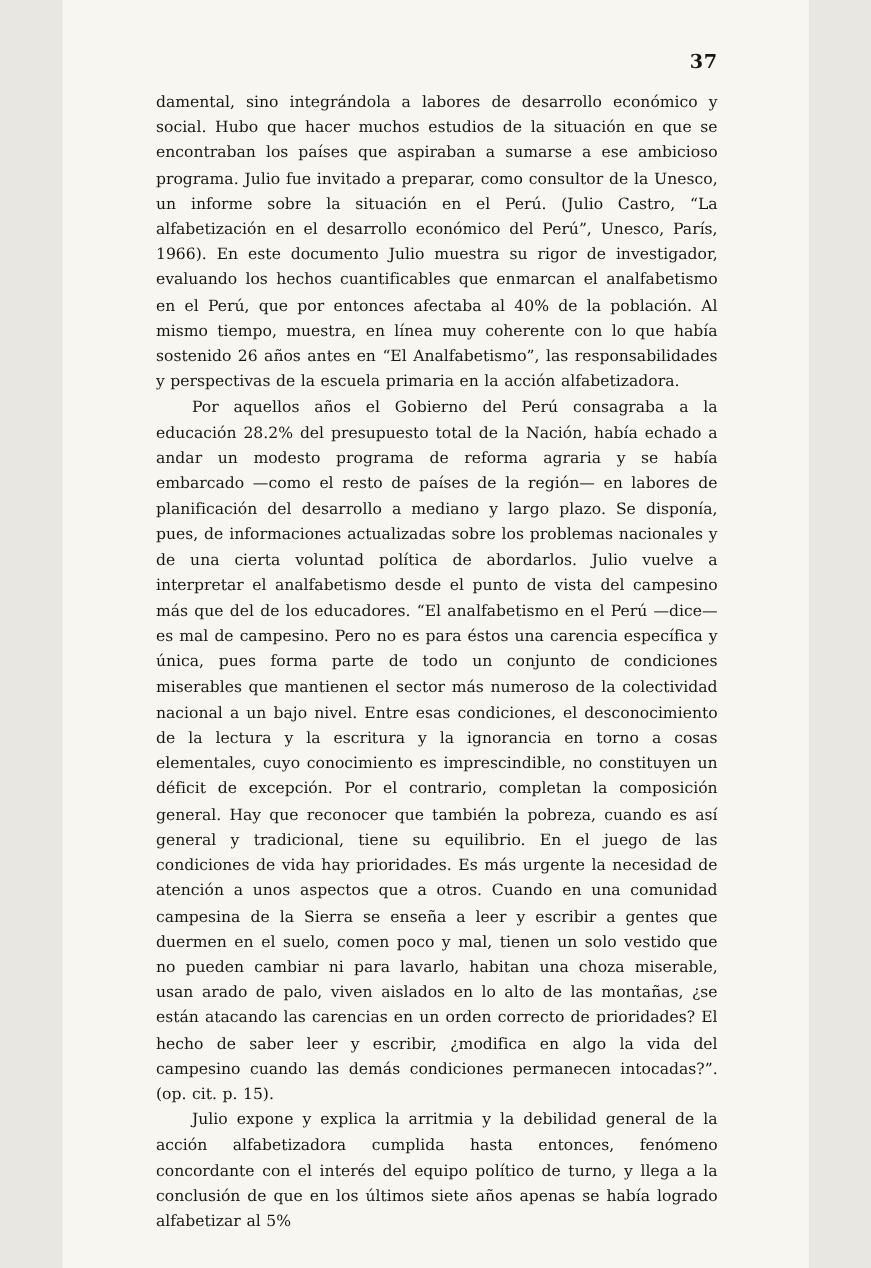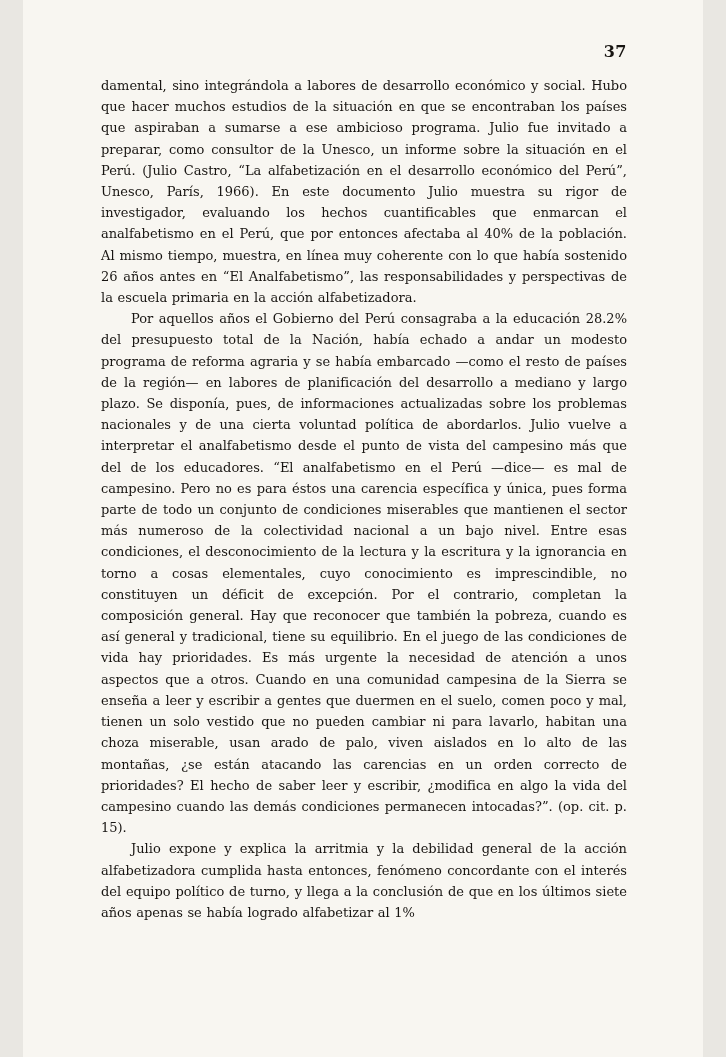--- a/index.html
+++ b/index.html
@@ -2,21 +2,21 @@
 <html lang="es"><head>
 <meta charset="utf-8">
 <style>
   html, body {
     margin: 0;
     padding: 0;
     background: #e9e7e2;
   }
   .page {
     position: relative;
-    width: 680px;
+    width: 622px;
     height: 1057px;
     margin: 0 auto;
     background: #f8f6f1;
     box-sizing: border-box;
     padding: 42px 76px 0 78px;
     overflow: hidden;
     font-family: "DejaVu Serif", "Liberation Serif", serif;
     color: #181512;
   }
   .page-number {
@@ -45,15 +45,15 @@
   .italic { }
 </style>
 </head>
 <body>
 
 <div class="page">
   <div class="page-number">37</div>
   <div class="body-text">
       <p class="para"><span class="normal">damental, sino integrándola a labores de desarrollo económico y social. Hubo que hacer muchos estudios de la situación en que se encontraban los países que aspiraban a sumarse a ese ambicioso programa. Julio fue invitado a preparar, como consultor de la Unesco, un informe sobre la situación en el Perú. (Julio Castro, “La alfabetización en el desarrollo económico del Perú”, Unesco, París, 1966). En este documento Julio muestra su rigor de investigador, evaluando los hechos cuantificables que enmarcan el analfabetismo en el Perú, que por entonces afectaba al 40% de la población. Al mismo tiempo, muestra, en línea muy coherente con lo que había sostenido 26 años antes en “El Analfabetismo”, las responsabilidades y perspectivas de la escuela primaria en la acción alfabetizadora.</span></p>
       <p class="para indent"><span class="normal">Por aquellos años el Gobierno del Perú consagraba a la educación 28.2% del presupuesto total de la Nación, había echado a andar un modesto programa de reforma agraria y se había embarcado —como el resto de países de la región— en labores de planificación del desarrollo a mediano y largo plazo. Se disponía, pues, de informaciones actualizadas sobre los problemas nacionales y de una cierta voluntad política de abordarlos. Julio vuelve a interpretar el analfabetismo desde el punto de vista del campesino más que del de los educadores. </span><span class="italic">“El analfabetismo en el Perú —dice— es mal de campesino. Pero no es para éstos una carencia específica y única, pues forma parte de todo un conjunto de condiciones miserables que mantienen el sector más numeroso de la colectividad nacional a un bajo nivel. Entre esas condiciones, el desconocimiento de la lectura y la escritura y la ignorancia en torno a cosas elementales, cuyo conocimiento es imprescindible, no constituyen un déficit de excepción. Por el contrario, completan la composición general. Hay que reconocer que también la pobreza, cuando es así general y tradicional, tiene su equilibrio. En el juego de las condiciones de vida hay prioridades. Es más urgente la necesidad de atención a unos aspectos que a otros. Cuando en una comunidad campesina de la Sierra se enseña a leer y escribir a gentes que duermen en el suelo, comen poco y mal, tienen un solo vestido que no pueden cambiar ni para lavarlo, habitan una choza miserable, usan arado de palo, viven aislados en lo alto de las montañas, ¿se están atacando las carencias en un orden correcto de prioridades? El hecho de saber leer y escribir, ¿modifica en algo la vida del campesino cuando las demás condiciones permanecen intocadas?”.</span><span class="normal"> (op. cit. p. 15).</span></p>
-      <p class="para indent"><span class="normal">Julio expone y explica la arritmia y la debilidad general de la acción alfabetizadora cumplida hasta entonces, fenómeno concordante con el interés del equipo político de turno, y llega a la conclusión de que en los últimos siete años apenas se había logrado alfabetizar al 1%</span></p>
+      <p class="para indent"><span class="normal">Julio expone y explica la arritmia y la debilidad general de la acción alfabetizadora cumplida hasta entonces, fenómeno concordante con el interés del equipo político de turno, y llega a la conclusión de que en los últimos siete años apenas se había logrado alfabetizar al 5%</span></p>
     </div>
 </div>
 
 </body></html>

